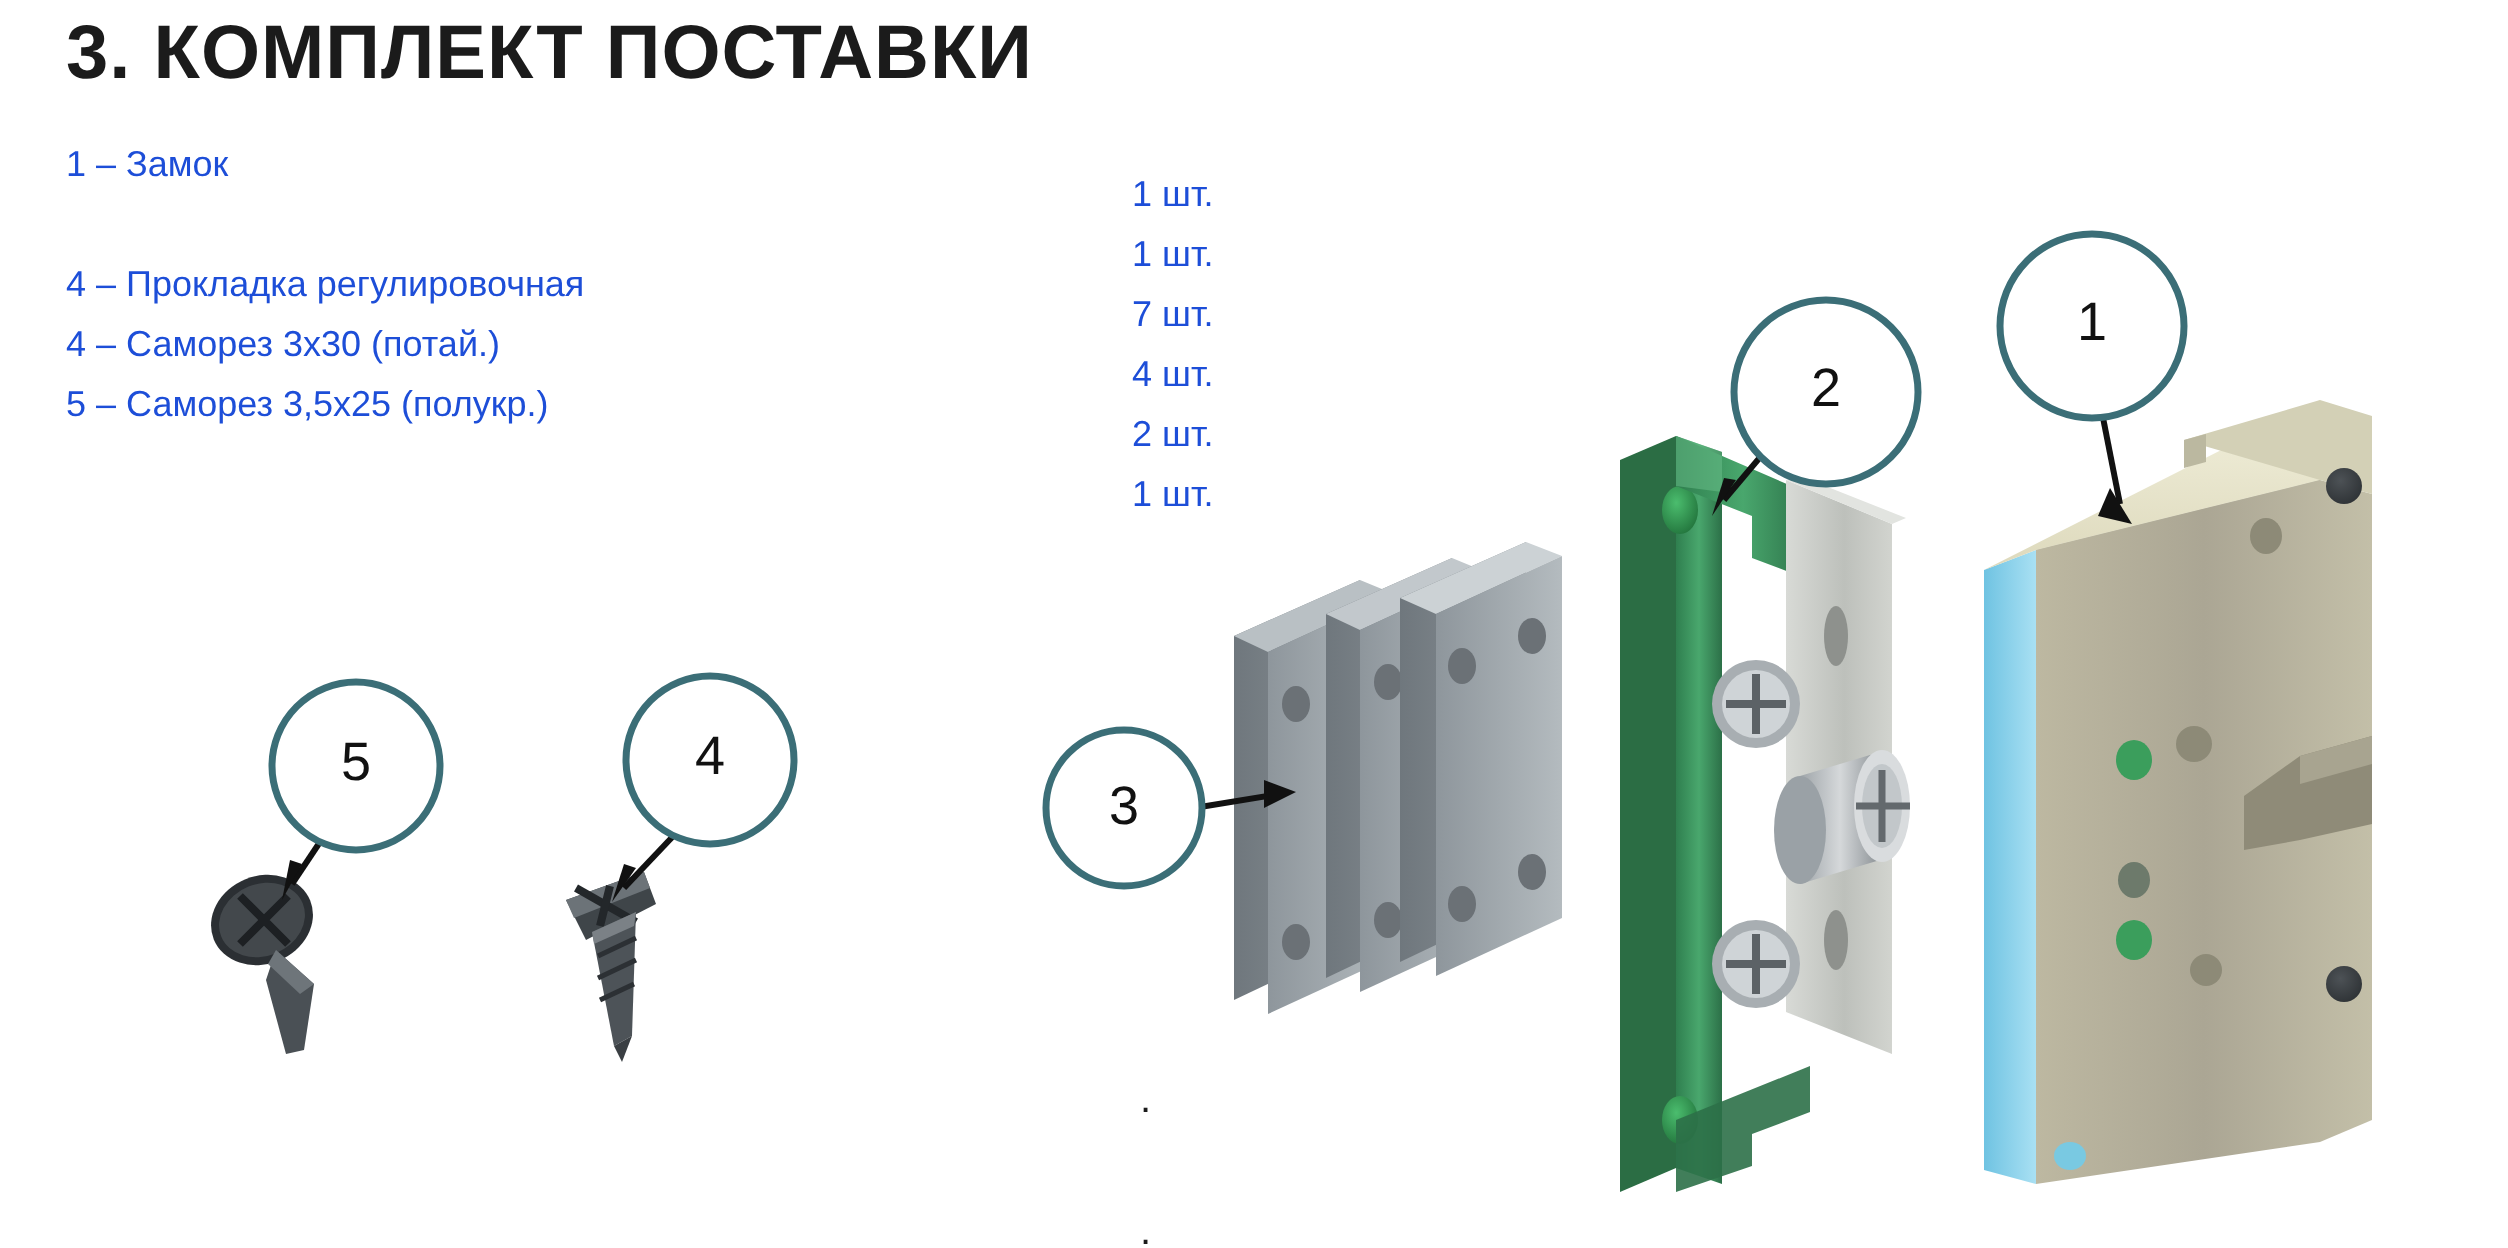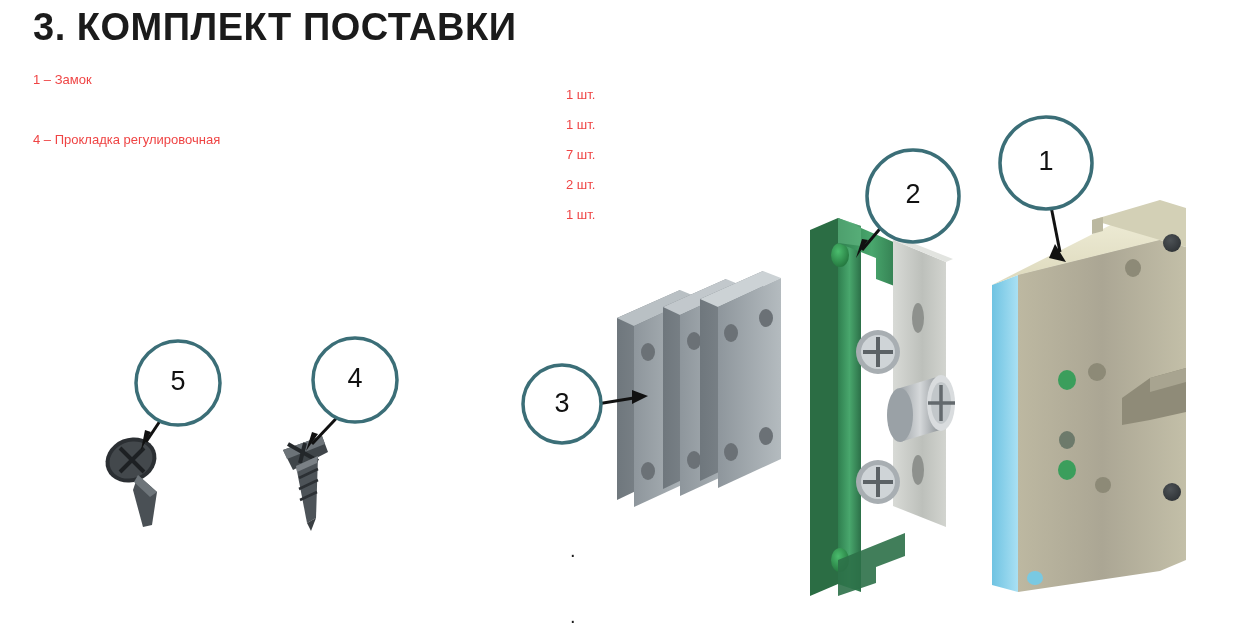--- a/index.html
+++ b/index.html
@@ -33,22 +33,22 @@
   
   #parts-list {
     position: absolute;
     left: 33px;
     top: 72px;
     width: 620px;
   }
   .part-row {
     position: relative;
     height: 30px;
-    font-size: 13px;
-    color: #ef4444;
+    font-size: 18px;
+    color: #1d4ed8;
   }
   .part-desc {
     position: absolute;
     left: 0;
     top: 0;
     white-space: nowrap;
   }
   .part-qty {
     position: absolute;
     left: 533px;
@@ -96,20 +96,25 @@
       <span class="part-qty">1 шт.</span>
     </div>
     <div class="part-row">
       <span class="part-qty">1 шт.</span>
     </div>
     <div class="part-row">
       <span class="part-desc">4 – Прокладка регулировочная</span>
       <span class="part-qty">7 шт.</span>
     </div>
     <div class="part-row">
+      <span class="part-desc">4 – Саморез 3х30 (потай.)</span>
+      <span class="part-qty">4 шт.</span>
+    </div>
+    <div class="part-row">
+      <span class="part-desc">5 – Саморез 3,5х25 (полукр.)</span>
       <span class="part-qty">2 шт.</span>
     </div>
     <div class="part-row">
       <span class="part-qty">1 шт.</span>
     </div>
   </div>
 
   <div class="stray-dot" style="left:570px; top:540px;">.</div>
   <div class="stray-dot" style="left:570px; top:606px;">.</div>
 

